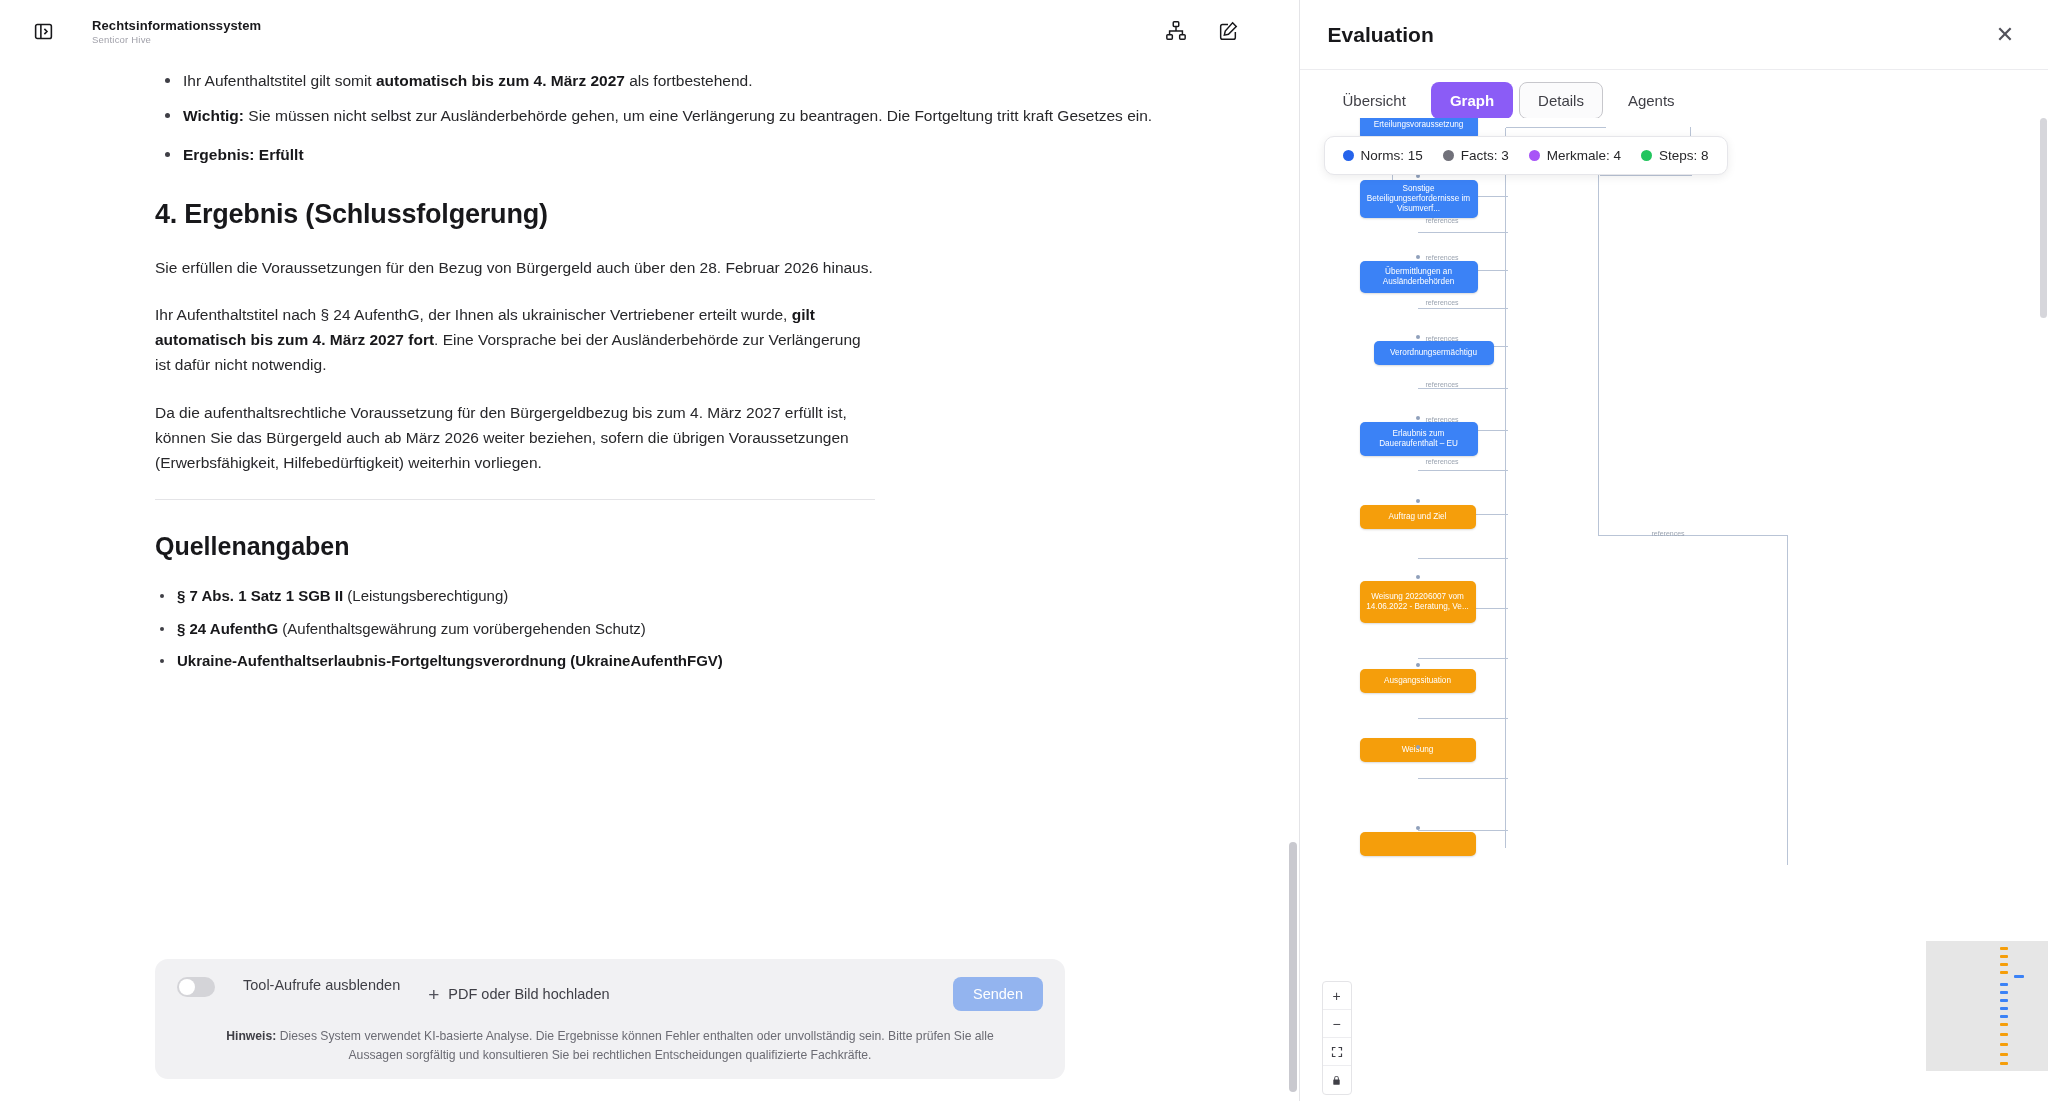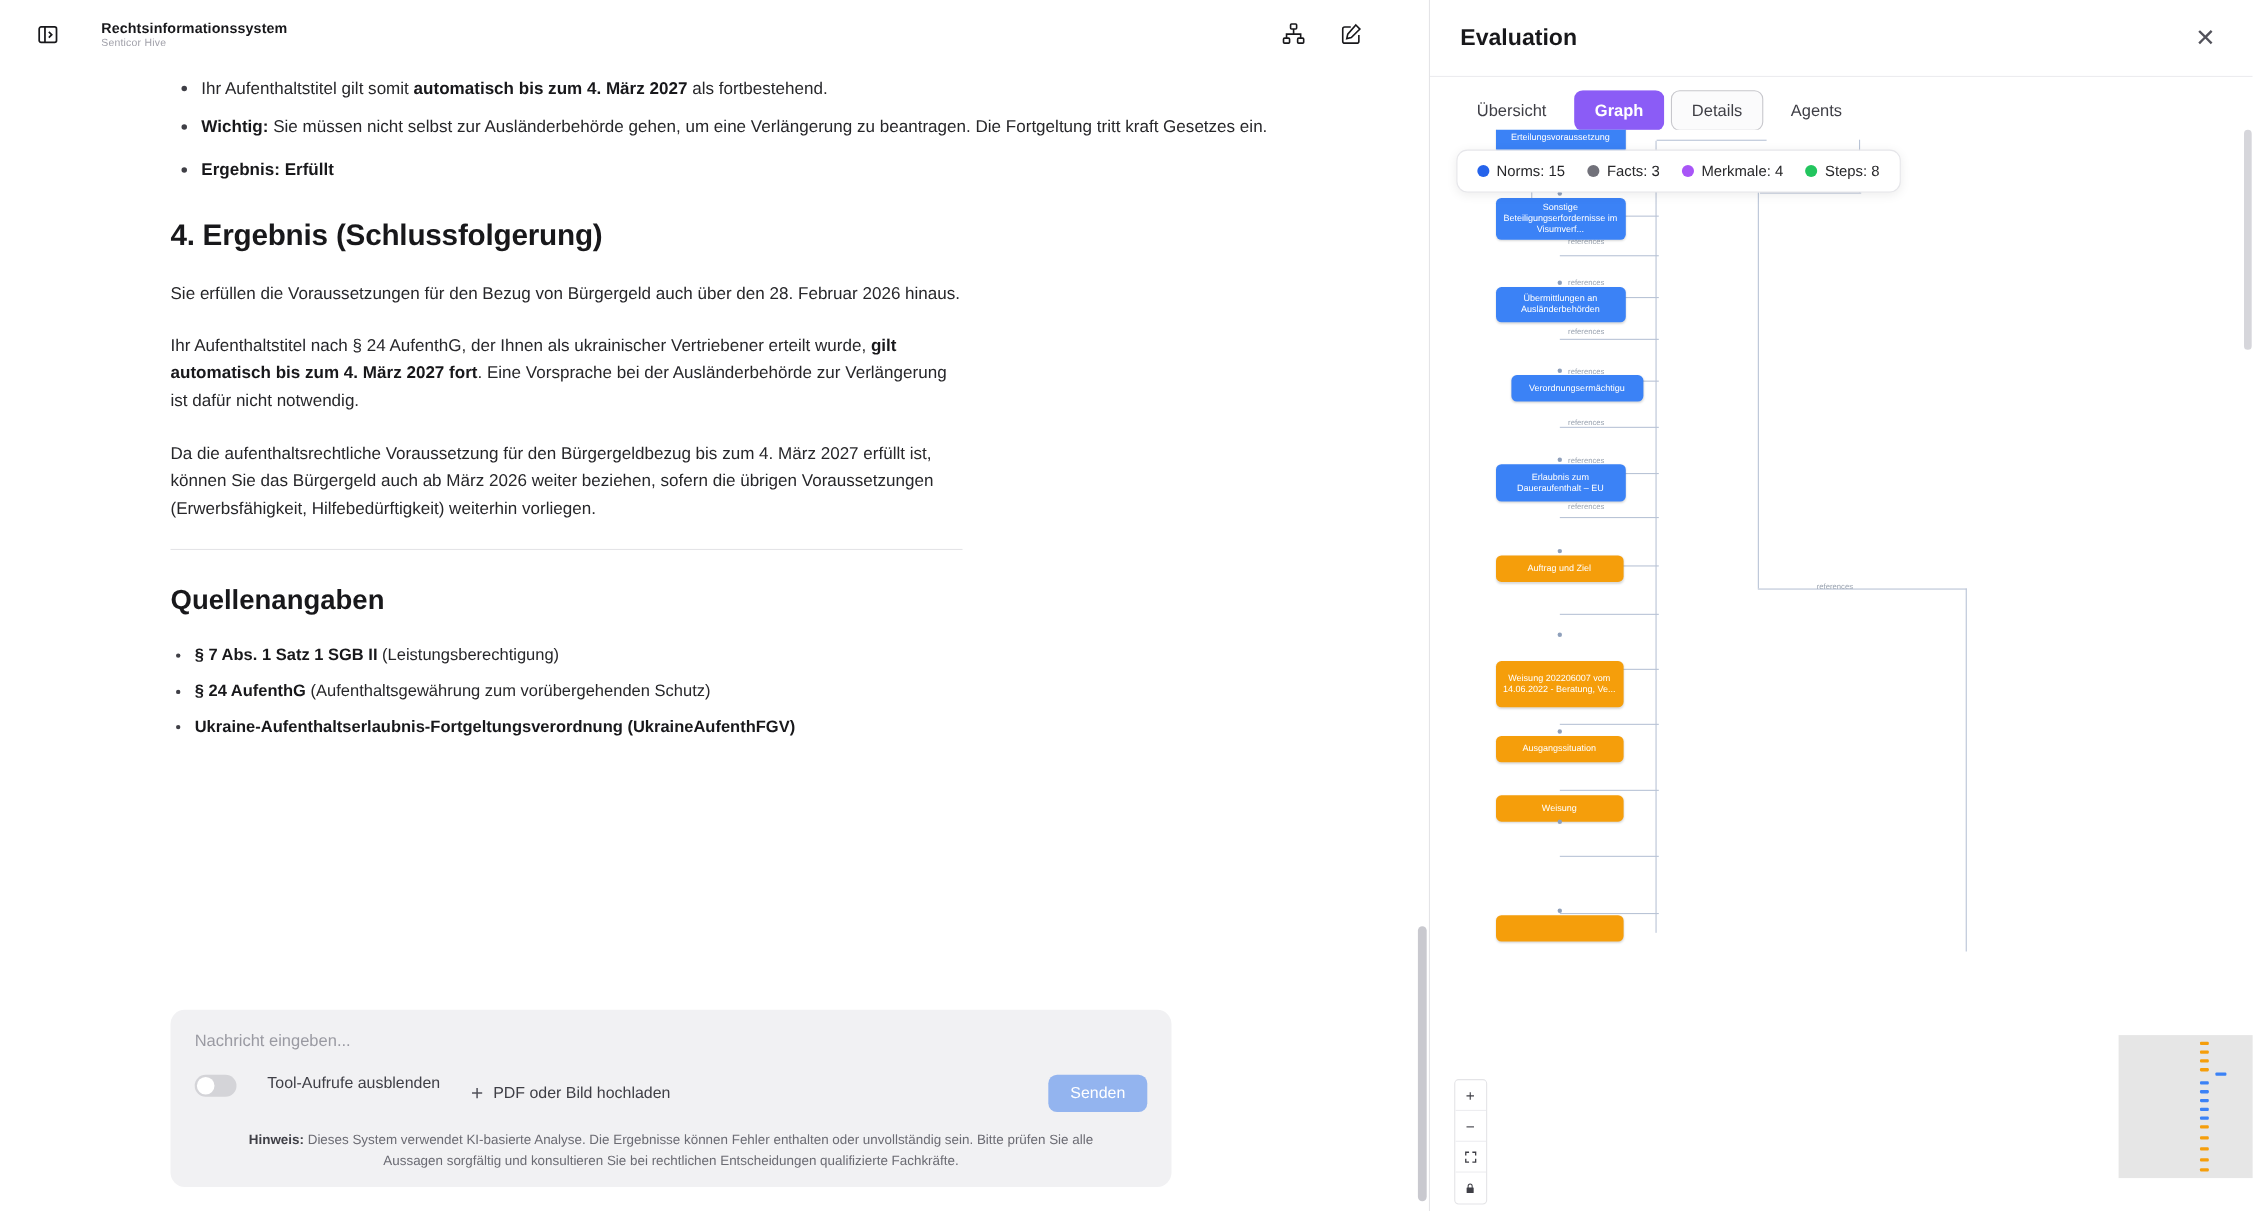--- a/index.html
+++ b/index.html
@@ -426,21 +426,20 @@
 
       <h2 class="sources">Quellenangaben</h2>
       <ul class="src">
         <li><b>§ 7 Abs. 1 Satz 1 SGB II</b><span> (Leistungsberechtigung)</span></li>
         <li><b>§ 24 AufenthG</b><span> (Aufenthaltsgewährung zum vorübergehenden Schutz)</span></li>
         <li><b>Ukraine-Aufenthaltserlaubnis-Fortgeltungsverordnung (UkraineAufenthFGV)</b><span></span></li>
       </ul>
     </div>
 
     <div class="composer">
-      <input class="composer-input" type="text" placeholder="Nachricht eingeben..." style="">
       <div class="composer-row">
         <div class="toggle"></div>
         <span class="toggle-label">Tool-Aufrufe ausblenden</span>
         <div class="upload">
           <span class="plus">+</span>
           <span>PDF oder Bild hochladen</span>
         </div>
         <div class="composer-spacer"></div>
         <button class="send-btn">Senden</button>
       </div>
@@ -507,23 +506,23 @@
       <div class="edge-label" style="left:126px; top:340px;">references</div>
       <div class="edge-label" style="left:126px; top:388px;">references</div>
       <div class="edge-label" style="left:352px; top:412px;">references</div>
 
       <div class="node blue" style="left:60px;  top:-8px;  width:118px; height:30px;">Erteilungsvoraussetzung</div>
       <div class="node blue" style="left:60px;  top:62px;  width:118px; height:38px;">Sonstige Beteiligungserfordernisse im Visumverf...</div>
       <div class="node blue" style="left:60px;  top:143px; width:118px; height:32px;">Übermittlungen an Ausländerbehörden</div>
       <div class="node blue" style="left:74px;  top:223px; width:120px; height:24px;">Verordnungsermächtigu</div>
       <div class="node blue" style="left:60px;  top:304px; width:118px; height:34px;">Erlaubnis zum Daueraufenthalt – EU</div>
       <div class="node orange" style="left:60px;  top:387px; width:116px; height:24px;">Auftrag und Ziel</div>
-      <div class="node orange" style="left:60px;  top:483px; width:116px; height:42px;">Weisung 202206007 vom 14.06.2022 - Beratung, Ve...</div>
+      <div class="node orange" style="left:60px;  top:463px; width:116px; height:42px;">Weisung 202206007 vom 14.06.2022 - Beratung, Ve...</div>
       <div class="node orange" style="left:60px;  top:551px; width:116px; height:24px;">Ausgangssituation</div>
-      <div class="node orange" style="left:60px;  top:605px; width:116px; height:24px;">Weisung</div>
+      <div class="node orange" style="left:60px;  top:620px; width:116px; height:24px;">Weisung</div>
       <div class="node orange" style="left:60px;  top:714px; width:116px; height:24px;"></div>
       <div class="node orange" style="left:252px; top:24px;  width:84px;  height:24px;"></div>
 
       <div class="port" style="left:116px; top:56px;"></div>
       <div class="port" style="left:116px; top:137px;"></div>
       <div class="port" style="left:116px; top:217px;"></div>
       <div class="port" style="left:116px; top:298px;"></div>
       <div class="port" style="left:116px; top:381px;"></div>
       <div class="port" style="left:116px; top:457px;"></div>
       <div class="port" style="left:116px; top:545px;"></div>

